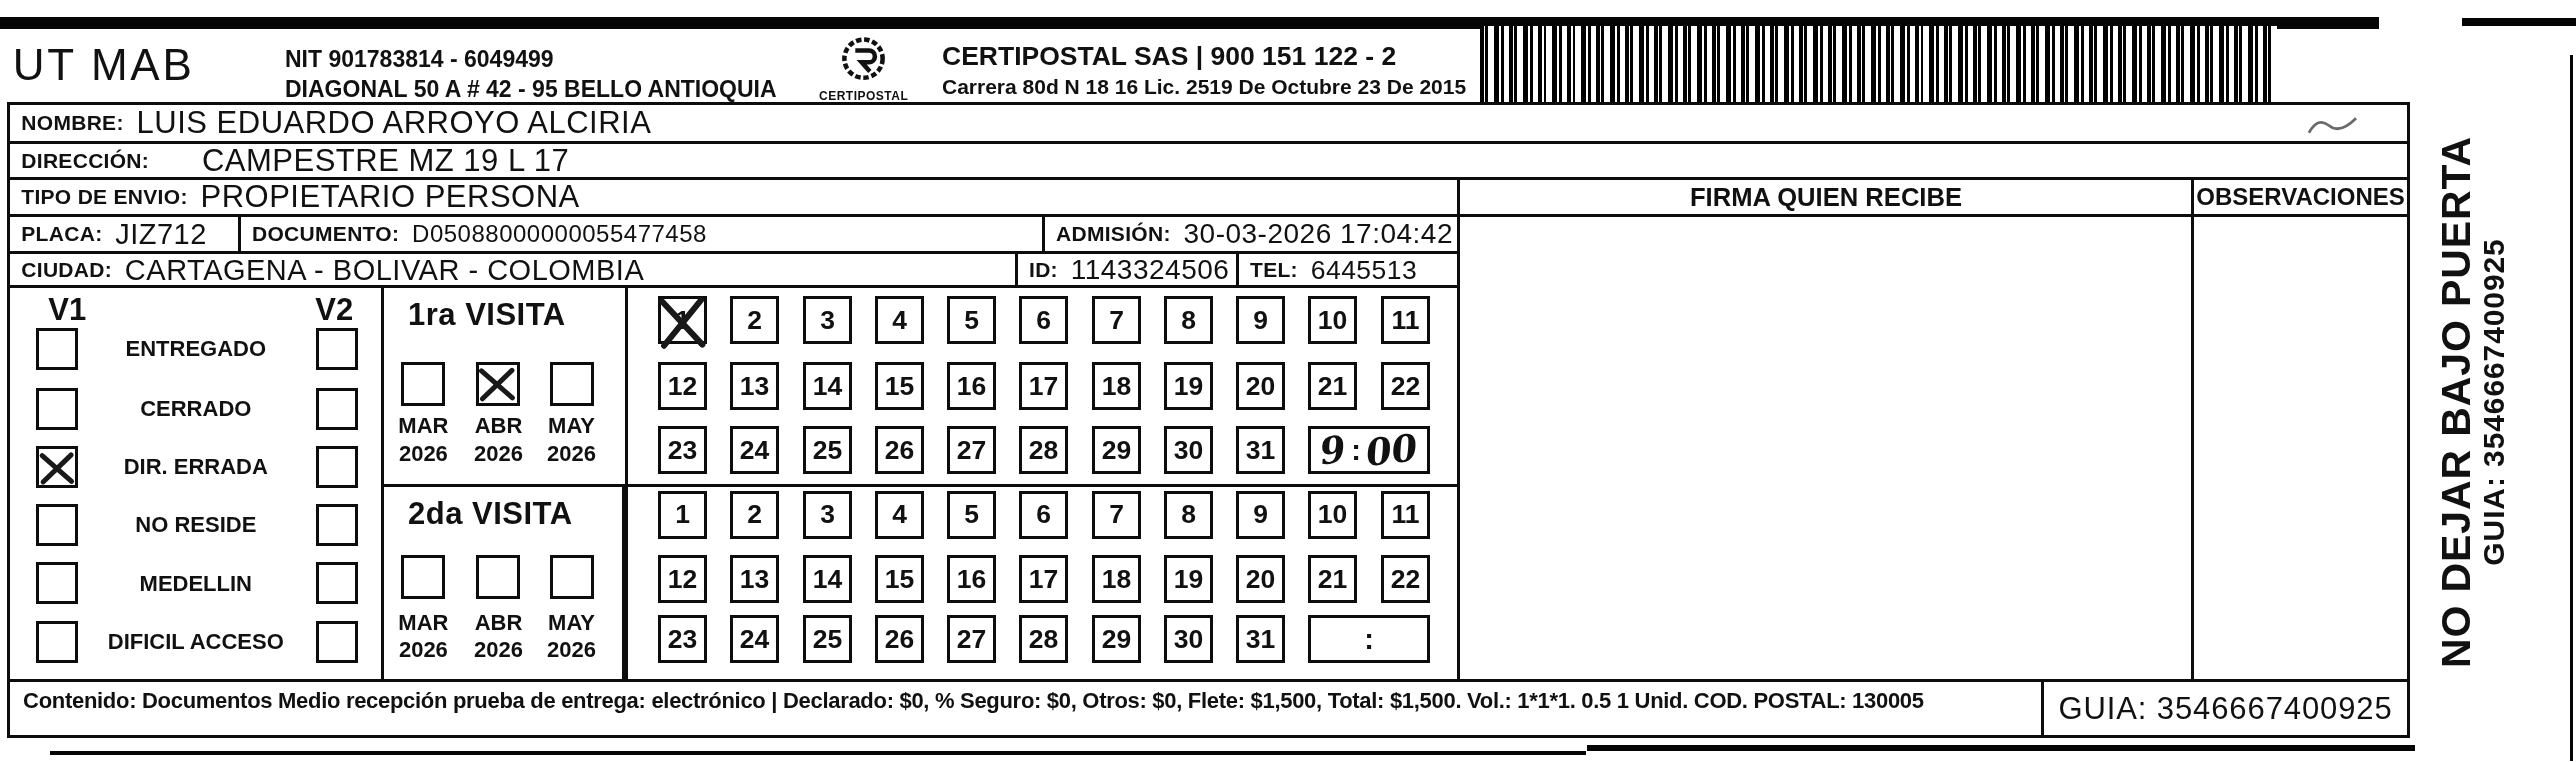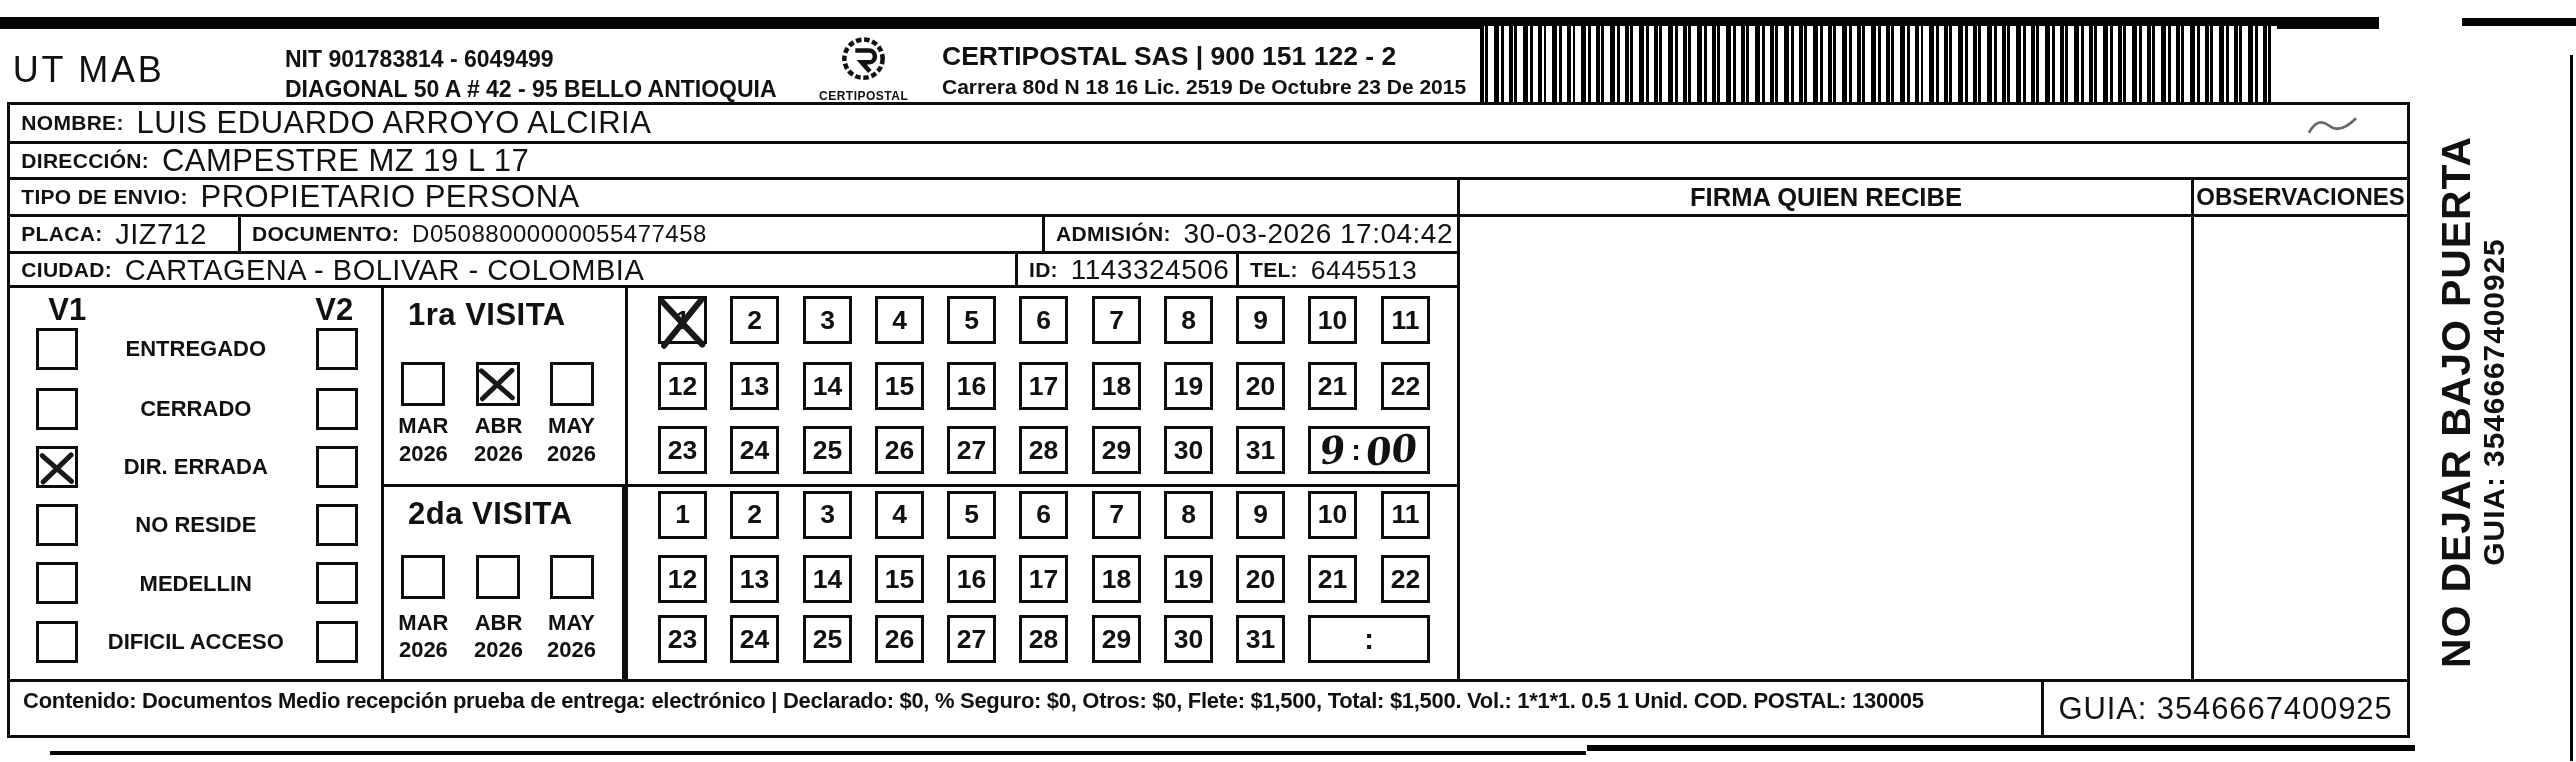--- a/index.html
+++ b/index.html
@@ -49,21 +49,21 @@
 <body>
 
 <div class="page">
 
   <div class="bar" style="left:0;top:16.5px;width:2379px;height:12px;"></div>
   <div class="bar" style="left:2462px;top:18.3px;width:114px;height:7.3px;"></div>
   <div class="bar" style="left:50px;top:751px;width:1536px;height:3.7px;"></div>
   <div class="bar" style="left:1587px;top:745px;width:828px;height:6.4px;"></div>
   <div class="bar" style="left:2570px;top:55px;width:2.7px;height:706px;"></div>
 
-  <div class="abs" style="left:12.8px;top:49px;font-size:36px;letter-spacing:2.7px;">UT MAB</div>
+  <div class="abs" style="left:12.8px;top:40px;font-size:44px;letter-spacing:2.7px;">UT MAB</div>
   <div class="abs" style="left:285px;top:44px;font-size:23px;font-weight:700;line-height:30px;">
     <div>NIT 901783814 - 6049499</div>
     <div>DIAGONAL 50 A # 42 - 95  BELLO  ANTIOQUIA</div>
   </div>
 
   <div class="abs" style="left:819px;top:35px;width:88px;text-align:center;">
     <svg width="71" height="51" viewBox="0 0 78 56">
       <circle cx="39" cy="26" r="21" fill="none" stroke="#111" stroke-width="5" stroke-dasharray="6 3"></circle>
       <path d="M30 17 h15 a6.5 6.5 0 0 1 0 13 h-8 l9 10" stroke="#111" stroke-width="5" fill="none"></path>
     </svg>
@@ -81,21 +81,21 @@
   <div class="cell pad" style="left:7.3px;top:102px;width:2403px;height:42px;">
     <span class="lbl">NOMBRE:</span>
     <span class="val" style="font-size:31px;">LUIS EDUARDO ARROYO ALCIRIA</span>
     <svg class="abs" style="left:2293px;top:5.5px;" width="59" height="29" viewBox="0 0 64 32">
       <path d="M6 24 q10 -18 22 -8 t30 -8" stroke="#6a6a6a" stroke-width="3" fill="none"></path>
     </svg>
   </div>
 
   <div class="cell pad" style="left:7.3px;top:141px;width:2403px;height:40px;">
     <span class="lbl">DIRECCIÓN:</span>
-    <span class="val" style="font-size:31px;">CAMPESTRE MZ 19 L 17</span>
+    <span class="val" style="font-size:31px;margin-left:40px;">CAMPESTRE MZ 19 L 17</span>
   </div>
 
   <div class="cell pad" style="left:7.3px;top:177px;width:1453px;height:40px;">
     <span class="lbl">TIPO DE ENVIO:</span>
     <span class="val" style="font-size:31px;">PROPIETARIO PERSONA</span>
   </div>
   <div class="cell hdrc" style="left:1457px;top:177px;width:738px;height:40px;font-size:25.6px;">FIRMA QUIEN RECIBE</div>
   <div class="cell hdrc" style="left:2191px;top:177px;width:219px;height:40px;font-size:24px;">OBSERVACIONES</div>
 
   <div class="cell pad" style="left:7.3px;top:214px;width:234px;height:40px;">

